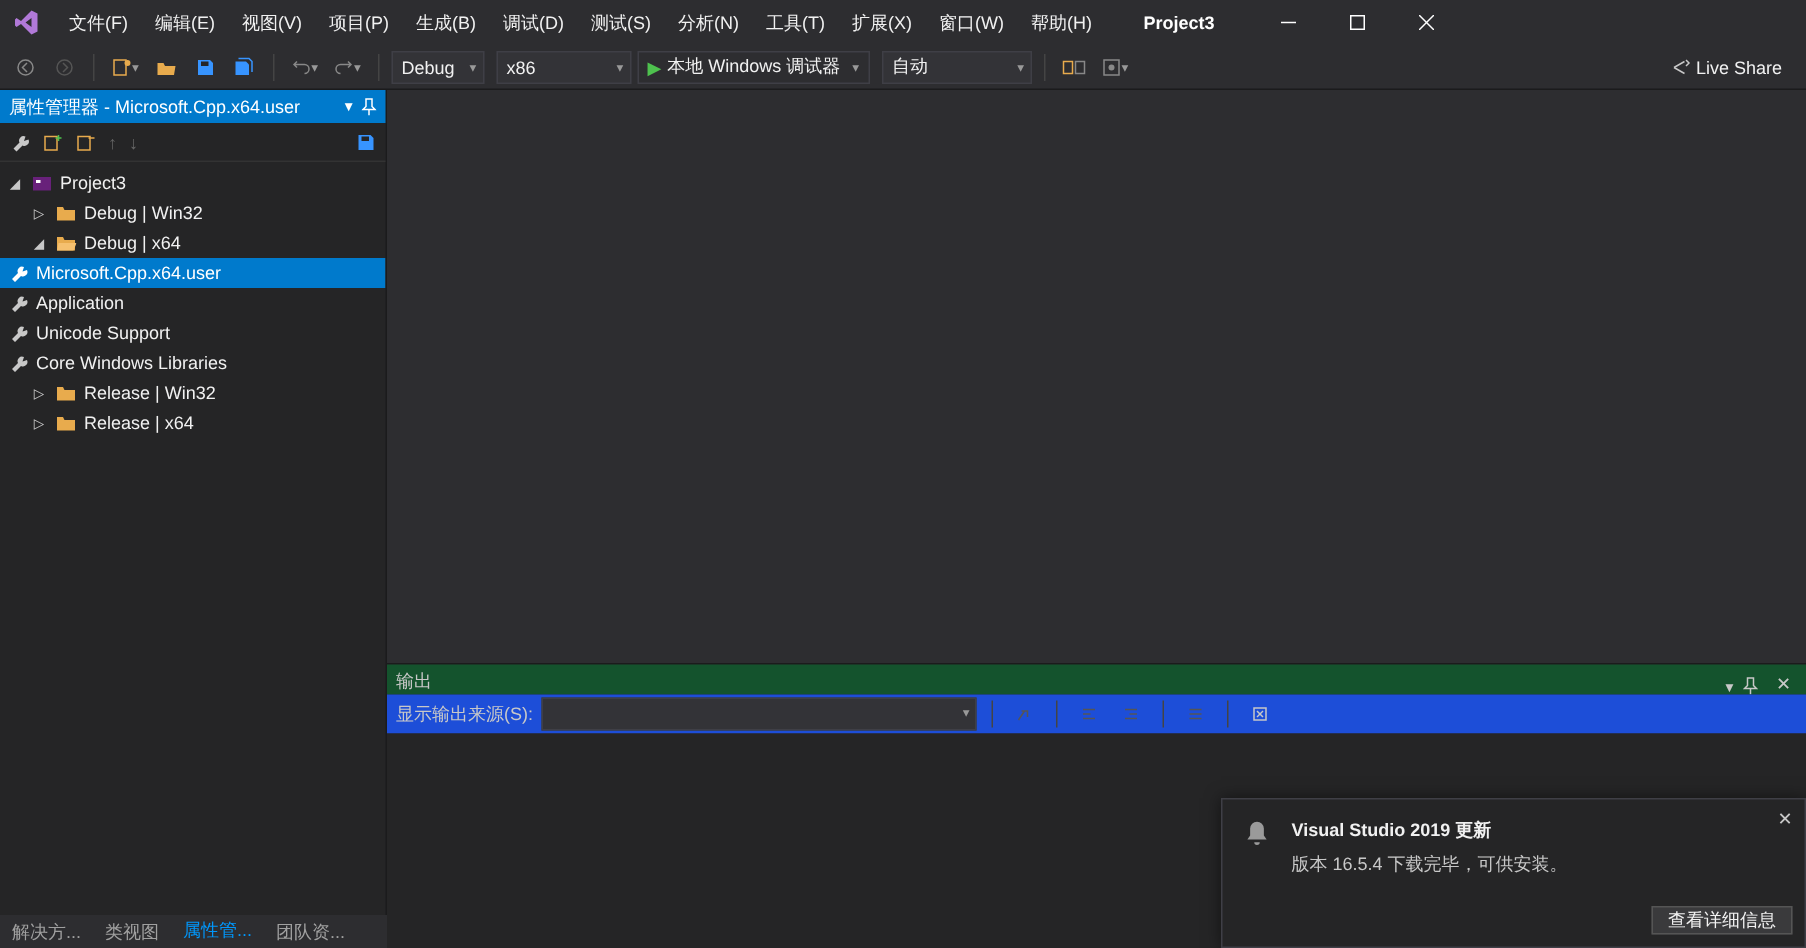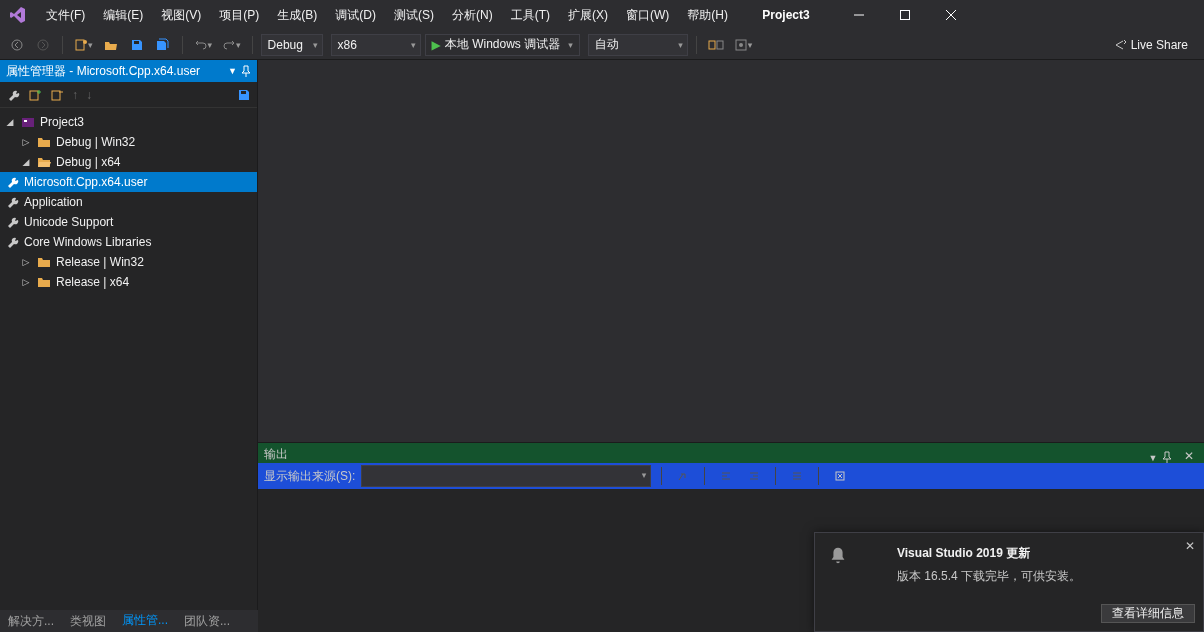--- a/index.html
+++ b/index.html
@@ -61,21 +61,21 @@
 .output-body { flex: 1; background: #252526; }
 
 
 .bottom-tabs { position: absolute; bottom: 0; left: 0; height: 22px; display: flex; align-items: center; background: #2d2d30; width: 258px; text-align: right; }
 .bottom-tab { padding: 3px 8px; color: #a0a0a0; font-size: 12px; }
 .bottom-tab.active { color: #0097fb; border-bottom: 2px solid #fca5a5; }
 
 
 .notification { position: absolute; right: 0; bottom: 0; width: 390px; height: 100px; background: #252526; border: 1px solid #3f3f46; box-shadow: 0 0 10px rgba(0,0,0,0.5); padding: 12px; display: flex; gap: 12px; }
 .notification .bell { color: #888; font-size: 20px; }
-.notification .nt-body { flex: 1; margin-left: 36px; }
+.notification .nt-body { flex: 1; }
 .notification .nt-title { font-weight: bold; color: #f1f1f1; margin-bottom: 6px; }
 .notification .nt-text { color: #c8c8c8; font-size: 12px; }
 .notification .nt-close { position: absolute; top: 6px; right: 8px; color: #c8c8c8; }
 .notification .nt-btn { position: absolute; bottom: 8px; right: 8px; background: #3a3a3c; color: #f1f1f1; padding: 0 10px; border: 1px solid #555; }
 
 svg { display: block; }
 </style>
 </head>
 <body>
 

